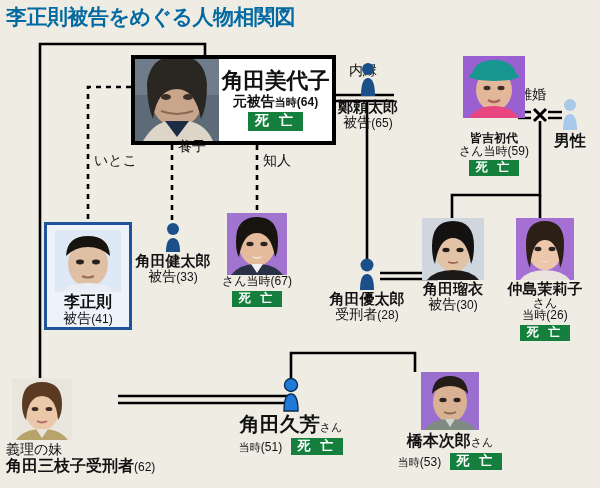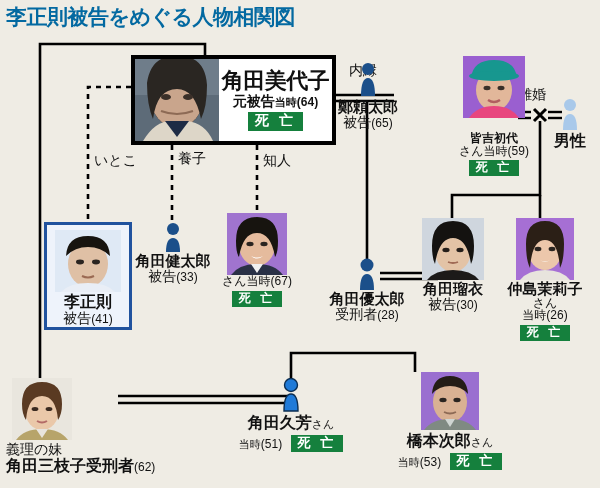--- a/index.html
+++ b/index.html
@@ -113,21 +113,21 @@
     <div class="mtxt">
       <div class="nm" style="font-size:22px;letter-spacing:-0.5px;">角田美代子</div>
       <div class="sub" style="font-size:14px;font-weight:bold;">
         <span>元被告</span><span class="small" style="font-weight:bold;">当時</span><span class="paren">(64)</span>
       </div>
       <div class="dead" style="font-size:14px;margin-top:3px;">死 亡</div>
     </div>
   </div>
 
   <div class="node" style="left:94px;top:152px;font-size:14px;">いとこ</div>
-  <div class="node" style="left:178px;top:150px;font-size:14px;">養子</div>
+  <div class="node" style="left:178px;top:138px;font-size:14px;">養子</div>
   <div class="node" style="left:263px;top:152px;font-size:14px;">知人</div>
   <div class="node" style="left:349px;top:62px;font-size:14px;">内縁</div>
   <div class="node" style="left:518px;top:86px;font-size:14px;">離婚</div>
 
   <div class="node" style="left:333px;top:62px;width:70px;">
     <svg class="sil" width="20" height="34" viewBox="0 0 20 34">
       <circle cx="10" cy="7" r="6" fill="#1b4f8a"></circle>
       <path d="M3,34 Q3,16 10,16 Q17,16 17,34 Z" fill="#1b4f8a"></path>
     </svg>
     <div class="nm" style="font-size:15px;margin-top:3px;">鄭頼太郎</div>
@@ -267,21 +267,21 @@
       <span class="nm" style="font-size:16px;">角田三枝子受刑者</span><span class="paren">(62)</span>
     </div>
   </div>
 
   <div class="node" style="left:235px;top:378px;width:112px;">
     <svg class="sil" width="22" height="34" viewBox="0 0 22 34">
       <circle cx="11" cy="7" r="6.5" fill="#1f7ad8" stroke="#0c2e52" stroke-width="1.4"></circle>
       <path d="M4,33 Q4,16 11,16 Q18,16 18,33 Z" fill="#1f7ad8" stroke="#0c2e52" stroke-width="1.4"></path>
     </svg>
     <div style="margin-top:2px;">
-      <span class="nm" style="font-size:16px;">角田久芳</span><span class="small">さん</span>
+      <span class="nm" style="font-size:20px;">角田久芳</span><span class="small">さん</span>
     </div>
     <div style="margin-top:2px;white-space:nowrap;">
       <span class="small">当時</span><span class="paren">(51)</span>
       <span class="dead" style="font-size:13px;margin-left:4px;vertical-align:middle;">死 亡</span>
     </div>
   </div>
 
   <div class="node" style="left:385px;top:372px;width:130px;">
     <svg class="photo" width="58" height="58" viewBox="0 0 58 58">
       <rect width="58" height="58" fill="#9a6fd0"></rect>

